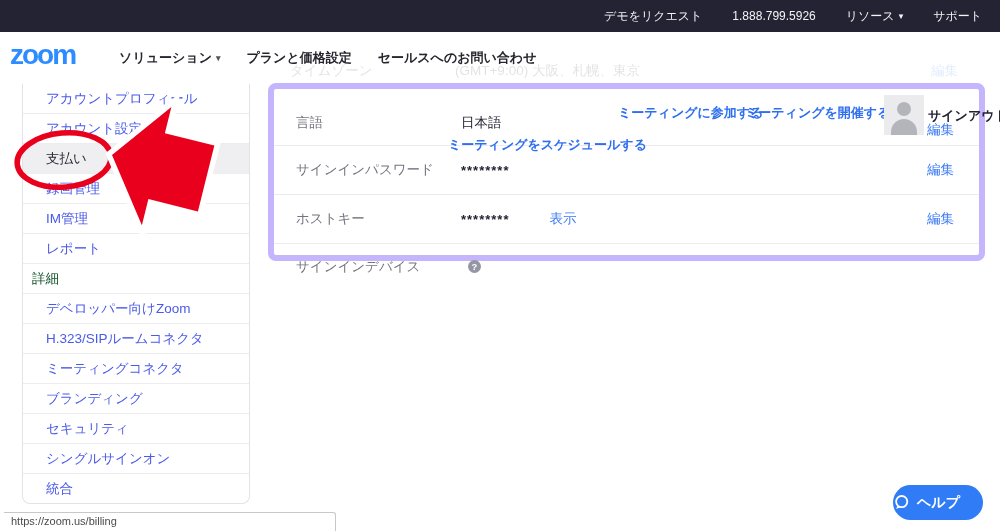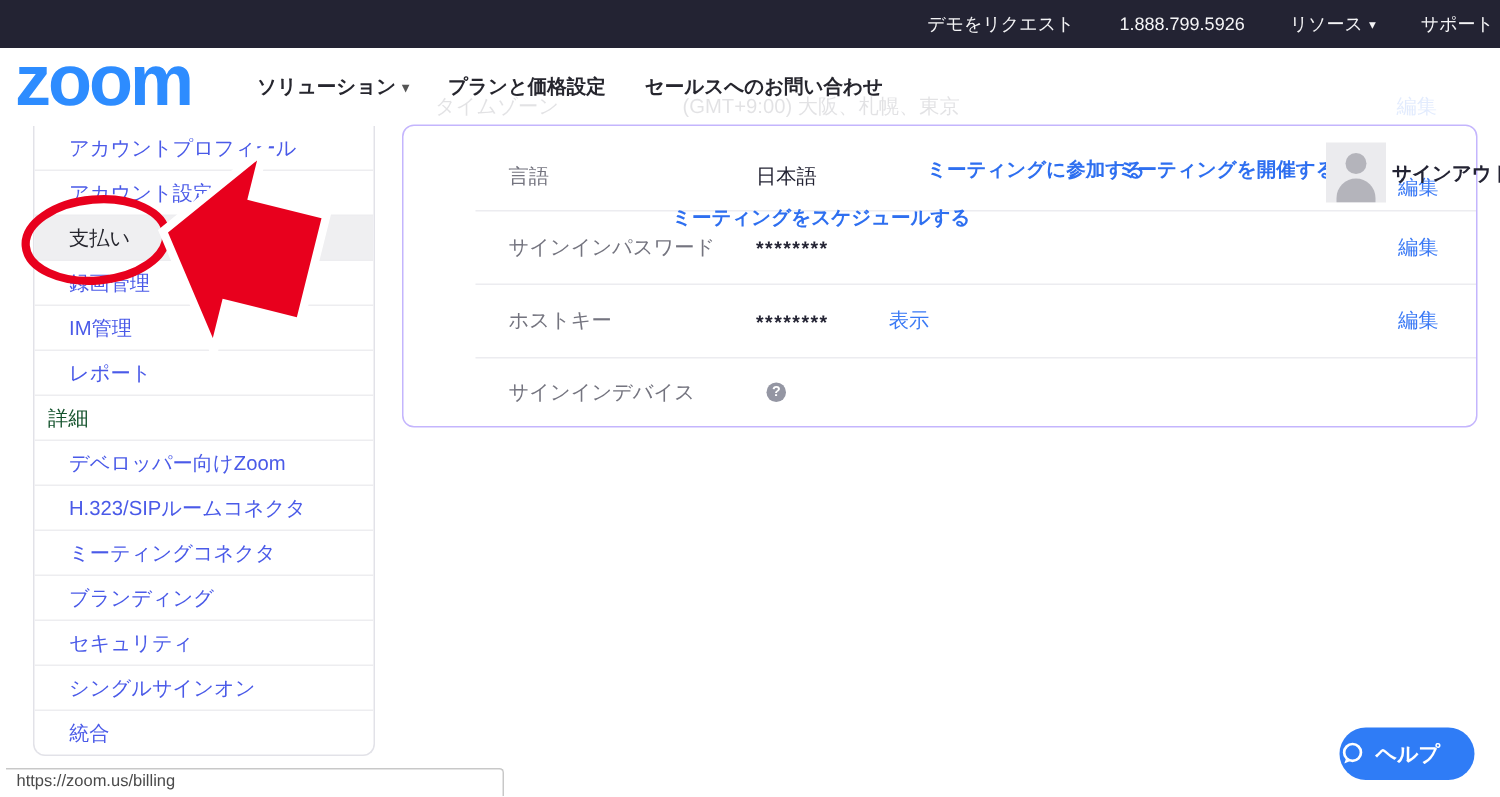--- a/index.html
+++ b/index.html
@@ -2,28 +2,28 @@
 <html><head>
 <meta charset="utf-8">
 <style>
   html,body{margin:0;padding:0;background:#fff;}
   .stage{position:relative;width:1000px;height:531px;overflow:hidden;background:#ffffff;
          font-family:"Liberation Sans",sans-serif;color:#232333;}
 
   
   .topbar{position:absolute;left:0;top:0;width:1000px;height:32px;background:#232333;
           display:flex;align-items:center;justify-content:flex-end;gap:30px;
-          padding-right:4px;box-sizing:border-box;}
+          padding-right:18px;box-sizing:border-box;}
   .topbar .t-item{color:#f4f4f6;font-size:12px;cursor:pointer;white-space:nowrap;}
   .caret{font-size:9px;margin-left:4px;display:inline-block;transform:translateY(-1px);}
 
   
   .navbar{position:absolute;left:0;top:32px;width:1000px;height:52px;background:#fff;
           display:flex;align-items:center;}
-  .logo{font-size:48px;font-weight:700;color:#2d8cff;letter-spacing:-2px;
+  .logo{font-size:28px;font-weight:700;color:#2d8cff;letter-spacing:-2px;
         margin:-6px 0 0 10px;line-height:52px;}
   .nav-menu{display:flex;gap:26px;margin-left:44px;}
   .nav-item{font-size:13px;font-weight:700;color:#26262e;cursor:pointer;white-space:nowrap;text-align:center;}
   .nav-item .caret{color:#555;}
 
   
   .ghost-row{position:absolute;left:290px;top:62px;width:668px;display:flex;align-items:center;
              opacity:.14;font-size:13.5px;color:#3a3a4a;z-index:2;pointer-events:none;}
   .ghost-row .g-label{width:165px;flex-shrink:0;}
   .ghost-row .g-value{flex:1;}
@@ -33,22 +33,22 @@
   .sidebar{position:absolute;left:22px;top:84px;width:228px;height:420px;background:#fff;
            border:1px solid #e2e2e8;border-top:none;border-radius:0 0 8px 8px;
            box-sizing:border-box;overflow:hidden;}
   .side-row{height:30px;display:flex;align-items:center;padding-left:23px;font-size:13.5px;
             border-bottom:1px solid #ededf0;box-sizing:border-box;color:#4a5ae8;cursor:pointer;}
   .side-row.section{padding-left:9px;color:#14532d;cursor:default;}
   .side-row.active{background:#efeff1;color:#26262e;}
   .side-row:last-child{border-bottom:none;}
 
   
-  .card{position:absolute;left:268px;top:83px;width:717px;height:202px;background:#fff;
-        border:1px solid #c4b5fd;border-radius:8px;box-sizing:border-box;padding-left:48px;}
+  .card{position:absolute;left:268px;top:83px;width:717px;height:178px;background:#fff;
+        border:6px solid #c4b5fd;border-radius:8px;box-sizing:border-box;}
   .c-row{display:flex;align-items:center;padding:0 25px 0 22px;box-sizing:border-box;
          border-bottom:1px solid #ececf0;}
   .c-row.r1{height:57px;padding-top:12px;}
   .c-row.r2,.c-row.r3{height:49px;}
   .c-row.r4{height:45px;border-bottom:none;}
   .c-label{width:165px;flex-shrink:0;color:#74747f;font-size:13.5px;}
   .c-value{color:#232333;font-size:13.5px;}
   .stars{font-weight:700;letter-spacing:1px;font-size:13px;}
   .blue-link{color:#3b7af5;font-size:13.5px;cursor:pointer;text-decoration:none;}
   .show-link{margin-left:40px;}

